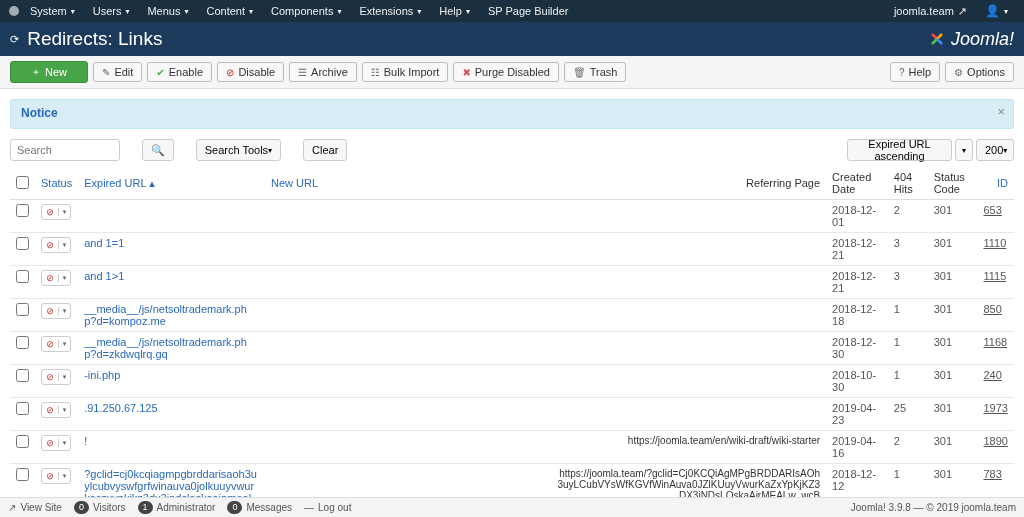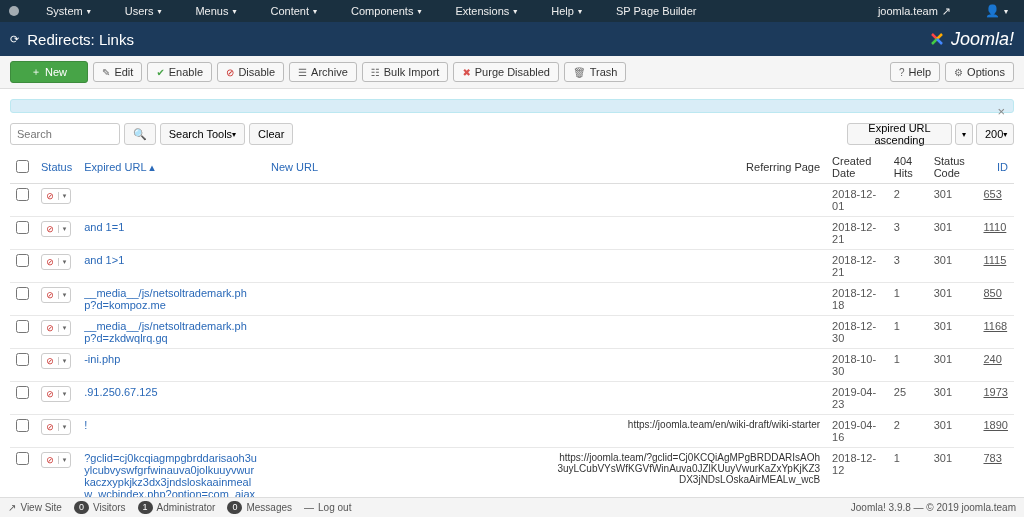--- a/index.html
+++ b/index.html
@@ -1,51 +1,51 @@
 <!DOCTYPE html>
 <html><head>
 <meta charset="utf-8">
 <style>
 * { margin:0; padding:0; box-sizing:border-box; font-family:Arial,Helvetica,sans-serif; }
 body { font-size:11px; color:#333; background:#fff; width:1024px; height:517px; overflow:hidden; position:relative; }
 a { color:#2a69b8; text-decoration:none; }
 
 
 .navbar { background:#1a3040; height:22px; display:flex; align-items:center; padding:0 8px; color:#eee; font-size:11px; justify-content:space-between; }
-.nav-left, .nav-right { display:flex; align-items:center; gap:18px; }
+.nav-left, .nav-right { display:flex; align-items:center; gap:2px; }
 .nav-item { padding:3px 8px; display:flex; align-items:center; gap:4px; cursor:pointer; }
 .joomla-icon-sm { width:12px; height:12px; display:inline-block; }
 .caret { font-size:8px; }
 .user-ic { font-size:12px; }
 
 
 .header { background:#1c3a5b; height:34px; display:flex; align-items:center; justify-content:space-between; padding:0 10px; color:#fff; }
 .header-left { display:flex; align-items:center; gap:8px; }
-.header-title { font-size:15px; font-weight:normal; }
+.header-title { font-size:19px; font-weight:normal; }
 .joomla-logo { display:flex; align-items:center; font-style:italic; font-size:18px; gap:4px; }
 
 
 .toolbar { background:#f5f5f5; padding:5px 10px; display:flex; align-items:center; gap:5px; border-bottom:1px solid #ddd; }
 .btn { border:1px solid #bbb; background:#f8f8f8; border-radius:3px; padding:3px 8px; font-size:11px; display:inline-flex; align-items:center; gap:4px; cursor:pointer; color:#333; }
 .btn-new { background:#47a447; color:#fff; border-color:#3d8b3d; padding:3px 20px; }
 .toolbar-right { margin-left:auto; display:flex; gap:5px; }
 .ic { font-size:10px; display:inline-block; }
 .ic-green { color:#47a447; }
 .ic-red { color:#c9302c; }
 .ic-orange { color:#d9534f; }
 .ic-gray { color:#666; }
 
 
 .notice { margin:10px; border:1px solid #bce8f1; background:#d9edf7; padding:6px 10px; border-radius:3px; font-size:11px; position:relative; }
 .notice h4 { color:#2a69b8; font-size:12px; margin-bottom:2px; font-weight:bold; }
 .notice-text { color:#2a69b8; }
 .notice-close { position:absolute; right:8px; top:4px; color:#888; cursor:pointer; font-size:13px; }
 
 
-.filter-bar { padding:0 10px 6px; display:flex; align-items:center; gap:4px; }
+.filter-bar { padding:0 10px 6px; display:flex; align-items:center; gap:22px; }
 .input { border:1px solid #ccc; border-radius:3px; padding:3px 6px; font-size:11px; height:22px; }
 .search-input { width:110px; }
 .btn-sm { height:22px; padding:0 8px; border:1px solid #ccc; background:#f7f7f7; border-radius:3px; font-size:11px; display:inline-flex; align-items:center; cursor:pointer; }
 .sort-select { width:105px; }
 .select-caret { width:18px; justify-content:center; }
 .limit-select { width:38px; }
 
 
 .table-wrap { padding:0 10px; }
 table { width:100%; border-collapse:collapse; font-size:11px; }
@@ -188,20 +188,21 @@
       </button>
     <button class="btn">
         <span class="ic ic-gray">⚙</span>
         <span>Options</span>
       </button>
   </div>
 </div>
 
 <div class="notice">
   <span class="notice-close">×</span>
+  <h4>Notice</h4>
 </div>
 
 <div class="filter-bar">
   <input class="input search-input" placeholder="Search" style="">
   <button class="btn-sm">
       <span>🔍</span>
     </button>
   <button class="btn-sm">
       <span>Search Tools</span> 
       <span class="caret">▾</span>

